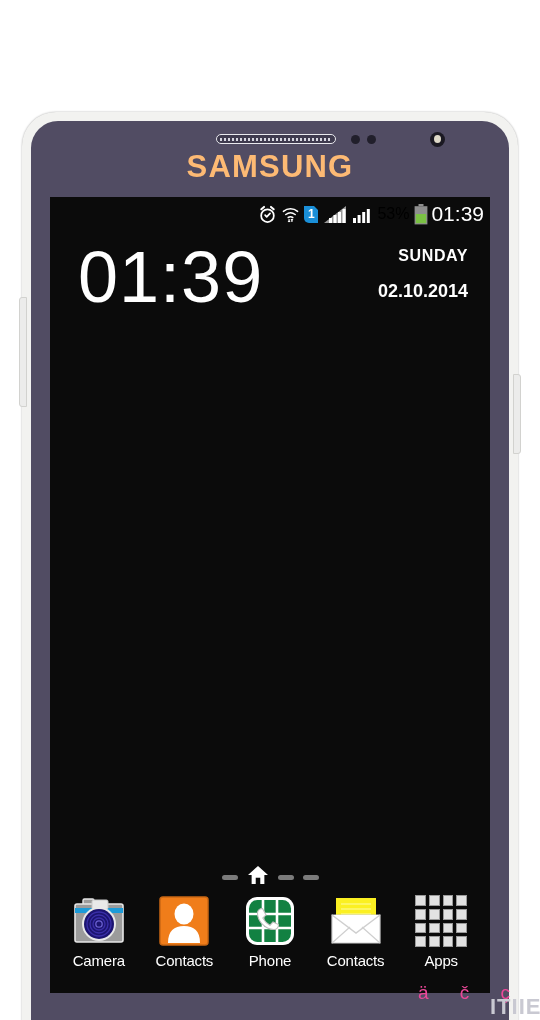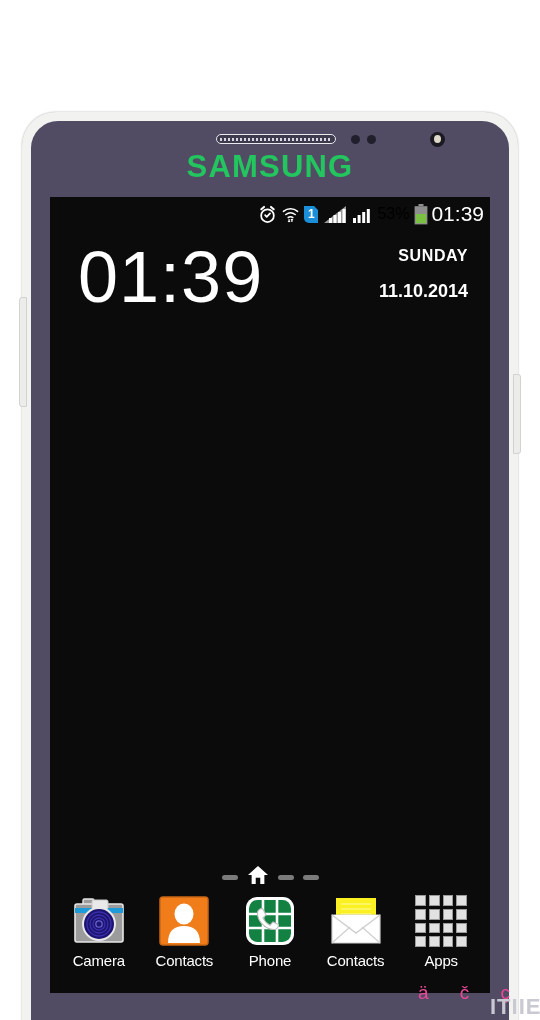--- a/index.html
+++ b/index.html
@@ -104,21 +104,21 @@
     border-radius: 50%;
   }
 
   
   #brand {
     position: absolute;
     left: 0;
     top: 28px;
     width: 478px;
     text-align: center;
-    color: #22c55e;
+    color: #fdba74;
     font-size: 31px;
     font-weight: bold;
     letter-spacing: 1.2px;
     font-family: "Liberation Sans", sans-serif;
   }
 
   
   #screen {
     position: absolute;
     left: 19px;
@@ -380,21 +380,21 @@
             <rect x="1.8" y="10" width="10.4" height="9.2" fill="#7ac143"></rect>
           </svg>
         </div>
 
         <div id="status-clock">01:39</div>
       </div>
 
       <div id="clock-widget">
         <div id="clock-time">01:39</div>
         <div id="clock-day">SUNDAY</div>
-        <div id="clock-date">11.10.2014</div>
+        <div id="clock-date">02.10.2014</div>
       </div>
 
       <div id="page-indicator">
         <div class="page-dash"></div>
         <div>
           <svg width="22" height="20" viewBox="0 0 24 22">
             <path d="M12 1 L23 11 L19 11 L19 21 L5 21 L5 11 L1 11 Z" fill="#ffffff"></path>
             <rect x="9.5" y="14" width="5" height="7" fill="#0b0b0b"></rect>
           </svg>
         </div>

